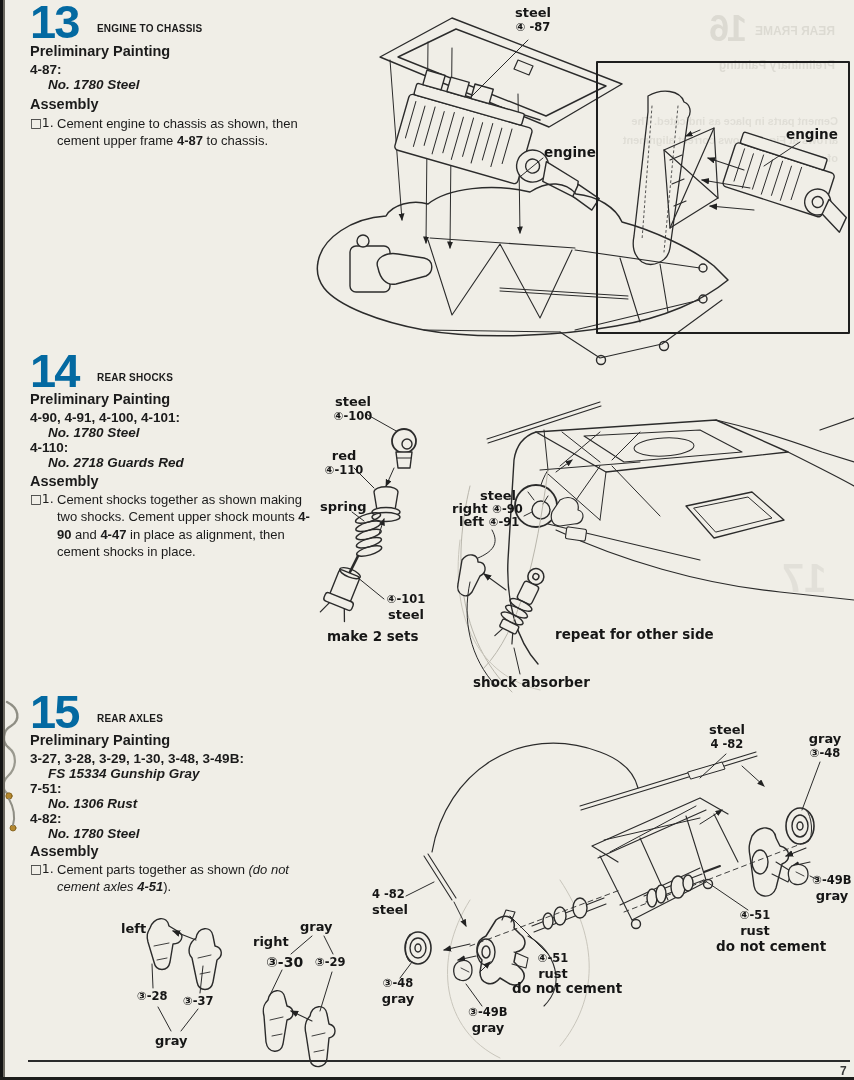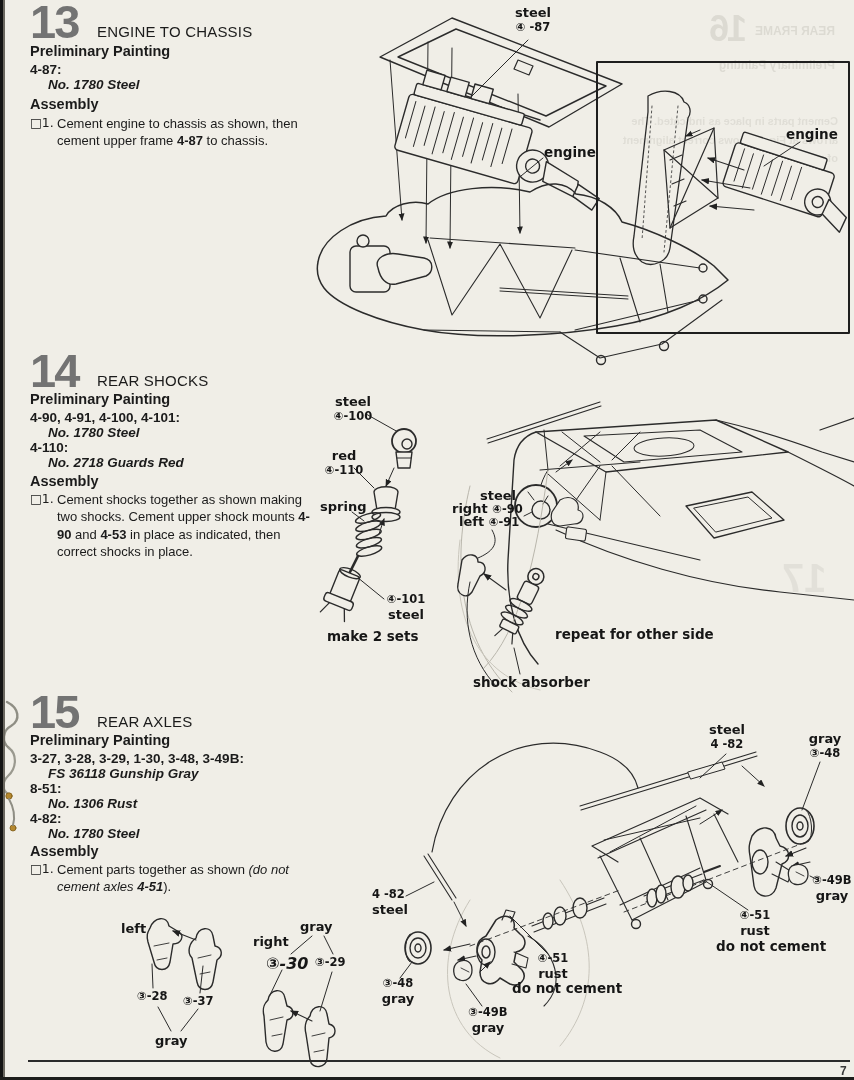--- a/index.html
+++ b/index.html
@@ -1,22 +1,22 @@
 <!DOCTYPE html>
 <html><head>
 <meta charset="utf-8">
 <style>
   html,body{margin:0;padding:0;background:#888;}
   .page{position:relative;width:854px;height:1080px;background:#f0eee7;overflow:hidden;
         font-family:"Liberation Sans",sans-serif;color:#1b1b1b;}
   .page *{box-sizing:border-box;}
   svg.art{position:absolute;left:0;top:0;}
   
-  .secnum{position:absolute;font-size:47px;font-weight:bold;color:#737373;letter-spacing:-2px;line-height:0.85;}
-  .sectitle{position:absolute;font-size:15px;font-weight:normal;letter-spacing:0.2px;}
+  .secnum{position:absolute;font-size:47px;font-weight:bold;color:#0369a1;letter-spacing:-2px;line-height:0.85;}
+  .sectitle{position:absolute;font-size:10px;font-weight:bold;letter-spacing:0.2px;}
   .heading{position:absolute;font-size:14.5px;font-weight:bold;}
   .partline{position:absolute;font-size:13.5px;font-weight:bold;}
   .colorline{position:absolute;font-size:13.5px;font-weight:bold;font-style:italic;}
   .step{position:absolute;font-size:13px;line-height:1.34;padding-left:27px;width:287px;}
   .sprefix{position:absolute;left:0;top:0;font-family:"DejaVu Sans",sans-serif;font-size:12.5px;}
   .step .bold{font-weight:bold;}
   .step .ital{font-style:italic;}
   
   .dlabel{position:absolute;font-family:"DejaVu Sans",sans-serif;font-weight:bold;font-size:13px;
           line-height:1.2;white-space:nowrap;color:#161616;}
@@ -334,21 +334,21 @@
   <div class="secnum" style="left:30px;top:351px;">14</div>
   <div class="sectitle" style="left:97px;top:372px;">REAR SHOCKS</div>
   <div class="heading" style="left:30px;top:391px;">Preliminary Painting</div>
   <div class="partline" style="left:30px;top:410px;">4-90, 4-91, 4-100, 4-101:</div>
   <div class="colorline" style="left:48px;top:425px;">No. 1780 Steel</div>
   <div class="partline" style="left:30px;top:440px;">4-110:</div>
   <div class="colorline" style="left:48px;top:455px;">No. 2718 Guards Red</div>
   <div class="heading" style="left:30px;top:473px;">Assembly</div>
   <div class="step" style="left:30px;top:491px;">
     <span class="sprefix">□1.</span>
-    <span>Cement shocks together as shown making two shocks. Cement upper shock mounts </span><span class="bold">4-90</span><span> and </span><span class="bold">4-53</span><span> in place as indicated, then correct shocks in place.</span>
+    <span>Cement shocks together as shown making two shocks. Cement upper shock mounts </span><span class="bold">4-90</span><span> and </span><span class="bold">4-47</span><span> in place as alignment, then cement shocks in place.</span>
   </div>
 
   <div class="dlabel c" style="left:327px;top:394px;width:52px;">
     <span>steel</span>
     <span class="part">④-100</span>
   </div>
   <div class="dlabel c" style="left:320px;top:448px;width:48px;">
     <span>red</span>
     <span class="part">④-110</span>
   </div>
@@ -365,38 +365,38 @@
   <div class="dlabel" style="left:459px;top:514px;">
     <span>left</span> <span class="part" style="display:inline;">④-91</span>
   </div>
   <div class="dlabel big" style="left:555px;top:626px;">repeat for other side</div>
   <div class="dlabel big" style="left:473px;top:674px;text-align:center;">shock absorber</div>
 
   <div class="secnum" style="left:30px;top:692px;">15</div>
   <div class="sectitle" style="left:97px;top:713px;">REAR AXLES</div>
   <div class="heading" style="left:30px;top:732px;">Preliminary Painting</div>
   <div class="partline" style="left:30px;top:751px;">3-27, 3-28, 3-29, 1-30, 3-48, 3-49B:</div>
-  <div class="colorline" style="left:48px;top:766px;">FS 36118 Gunship Gray</div>
-  <div class="partline" style="left:30px;top:781px;">8-51:</div>
+  <div class="colorline" style="left:48px;top:766px;">FS 15334 Gunship Gray</div>
+  <div class="partline" style="left:30px;top:781px;">7-51:</div>
   <div class="colorline" style="left:48px;top:796px;">No. 1306 Rust</div>
   <div class="partline" style="left:30px;top:811px;">4-82:</div>
   <div class="colorline" style="left:48px;top:826px;">No. 1780 Steel</div>
   <div class="heading" style="left:30px;top:843px;">Assembly</div>
   <div class="step" style="left:30px;top:861px;">
     <span class="sprefix">□1.</span>
     <span>Cement parts together as shown </span><span class="ital">(do not cement axles </span><span class="ital bold">4-51</span><span>).</span>
   </div>
 
   <div class="dlabel" style="left:121px;top:921px;">left</div>
   <div class="dlabel part" style="left:137px;top:990px;font-size:11.5px;">③-28</div>
   <div class="dlabel part" style="left:183px;top:995px;font-size:11.5px;">③-37</div>
   <div class="dlabel" style="left:155px;top:1033px;">gray</div>
   <div class="dlabel" style="left:253px;top:934px;">right</div>
   <div class="dlabel" style="left:300px;top:919px;">gray</div>
-  <div class="dlabel part" style="left:266px;top:954px;font-size:16px;font-style:italic;">③-30</div>
+  <div class="dlabel part" style="left:266px;top:954px;font-size:14px;">③-30</div>
   <div class="dlabel part" style="left:315px;top:956px;font-size:11.5px;">③-29</div>
   <div class="dlabel c" style="left:698px;top:722px;width:58px;">
     <span>steel</span>
     <span class="part">4 -82</span>
   </div>
   <div class="dlabel c" style="left:800px;top:731px;width:50px;">
     <span>gray</span>
     <span class="part">③-48</span>
   </div>
   <div class="dlabel c" style="left:806px;top:874px;width:52px;">

